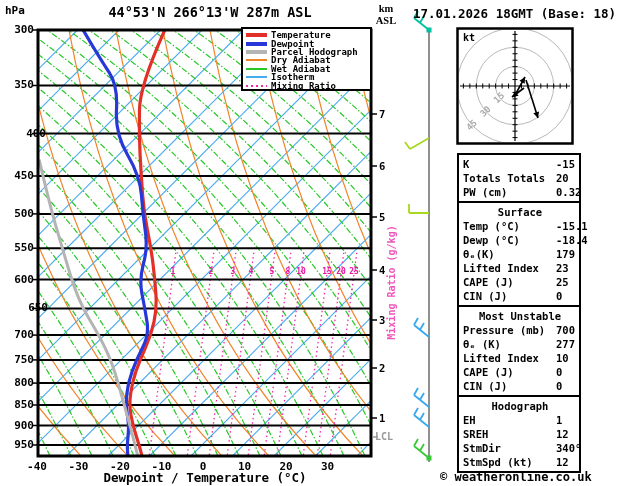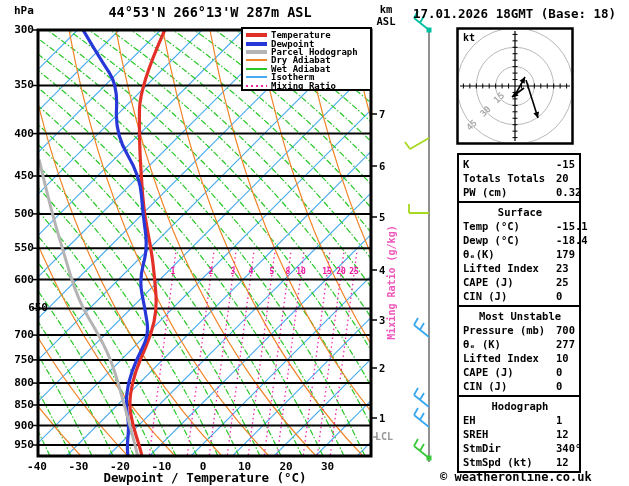--- a/index.html
+++ b/index.html
@@ -1,22 +1,22 @@
 <!DOCTYPE html>
 <html><head>
 <meta charset="utf-8">
 <style>
   html,body{margin:0;padding:0;background:#fff;}
   .page{position:relative;width:629px;height:486px;background:#fff;overflow:hidden;
         font-family:"DejaVu Sans Mono","Liberation Mono",monospace;}
   svg{position:absolute;left:0;top:0;}
   .txt{position:absolute;color:#000;white-space:nowrap;}
-  .hpa{left:14px;top:4px;font-size:11px;font-weight:bold;}
+  .hpa{left:5px;top:4px;font-size:11px;font-weight:bold;}
   .title{left:40px;top:4px;width:340px;text-align:center;font-size:13.5px;font-weight:bold;}
-  .kmasl{left:372px;top:3px;width:28px;text-align:center;font-size:10.5px;font-weight:bold;line-height:12px;}
+  .kmasl{left:372px;top:3px;width:28px;text-align:center;font-size:10.5px;font-weight:bold;line-height:12px;font-family:Liberation Serif, serif;}
   .date{left:400px;top:6px;width:229px;text-align:center;font-size:12.5px;font-weight:bold;}
   .xtitle{left:38px;top:470px;width:334px;text-align:center;font-size:12.5px;font-weight:bold;}
   .mixaxis{left:331px;top:277px;width:120px;text-align:center;font-size:10px;font-weight:bold;
            color:#ee55bb;transform:rotate(-90deg);}
   .lcl{left:375px;top:431px;font-size:10px;font-weight:bold;color:#999;}
   .footer{left:440px;top:470px;width:188px;font-size:12px;font-weight:bold;}
   .plab{position:absolute;width:28px;text-align:right;font-size:11px;font-weight:bold;}
   .xlab{position:absolute;width:40px;text-align:center;font-size:11px;font-weight:bold;top:460px;}
   .klab{position:absolute;left:379px;font-size:10.5px;font-weight:bold;}
   .mlab{position:absolute;width:18px;text-align:center;font-size:8px;font-weight:bold;color:#e8189f;top:267px;}
@@ -208,21 +208,21 @@
   <div class="txt title">44°53'N 266°13'W 287m ASL</div>
   <div class="txt kmasl">
     <span>km</span><br>
     <span>ASL</span>
   </div>
   <div class="txt date">17.01.2026 18GMT (Base: 18)</div>
 
   <div id="plabels">
       <div class="txt plab" style="left: 6px; top: 23px;">300</div>
       <div class="txt plab" style="left: 6px; top: 78.499px;">350</div>
-      <div class="txt plab" style="left: 6px; top: 126.574px;">400</div>
+      <div class="txt plab" style="left: 18px; top: 126.574px;">400</div>
       <div class="txt plab" style="left: 6px; top: 168.98px;">450</div>
       <div class="txt plab" style="left: 6px; top: 206.913px;">500</div>
       <div class="txt plab" style="left: 6px; top: 241.227px;">550</div>
       <div class="txt plab" style="left: 6px; top: 272.554px;">600</div>
       <div class="txt plab" style="left: 20px; top: 301.372px;">650</div>
       <div class="txt plab" style="left: 6px; top: 328.053px;">700</div>
       <div class="txt plab" style="left: 6px; top: 352.893px;">750</div>
       <div class="txt plab" style="left: 6px; top: 376.129px;">800</div>
       <div class="txt plab" style="left: 6px; top: 397.955px;">850</div>
       <div class="txt plab" style="left: 6px; top: 418.534px;">900</div>

